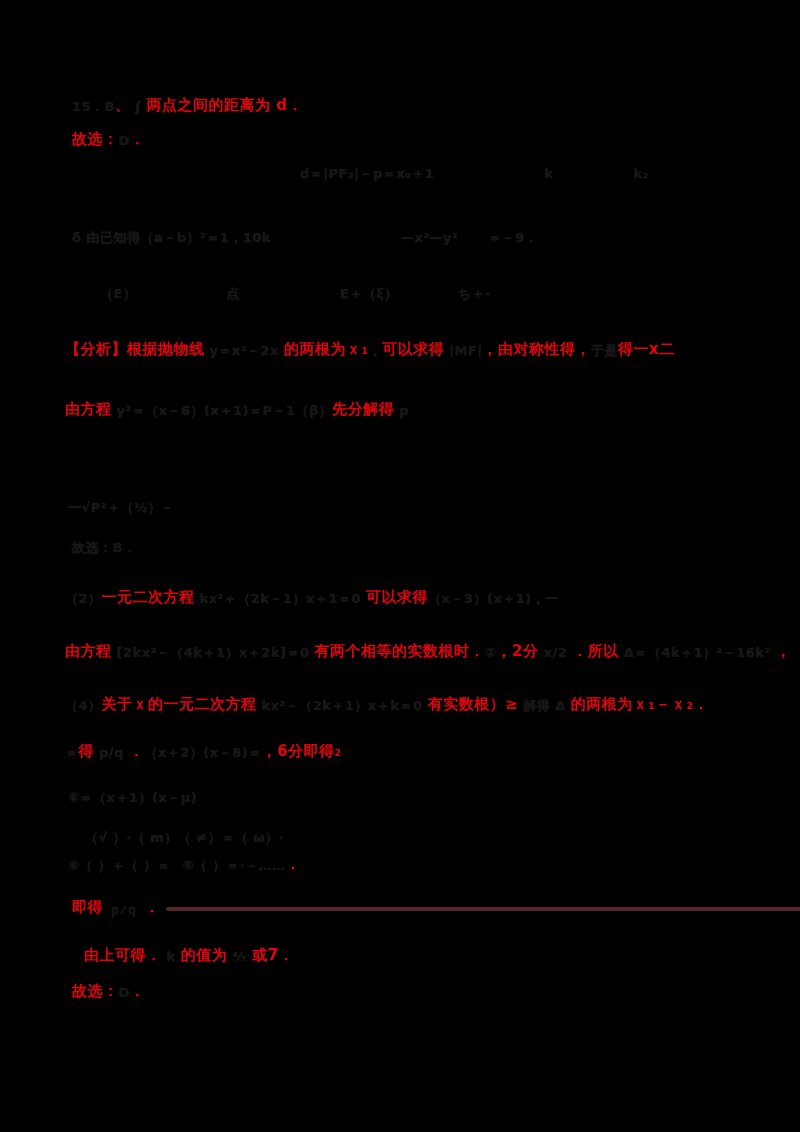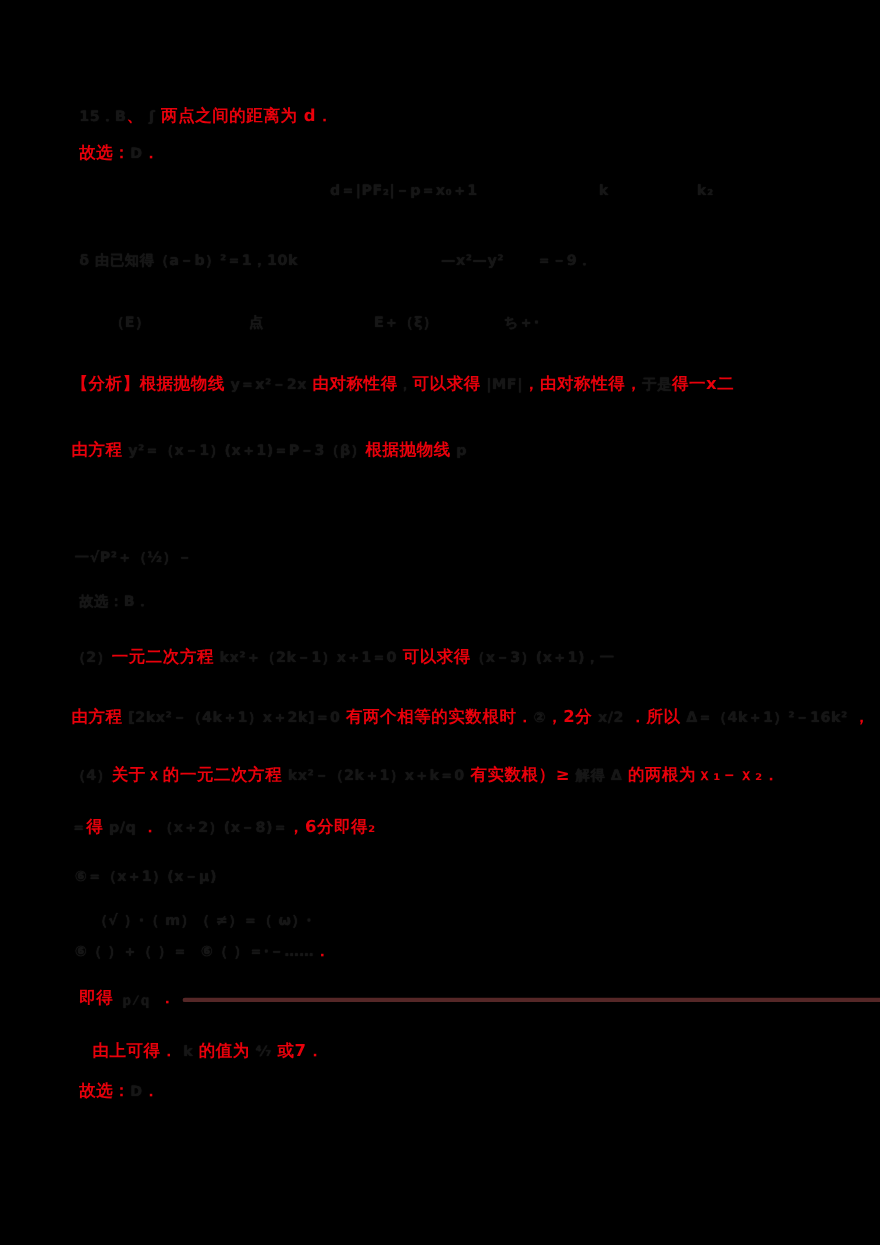--- a/index.html
+++ b/index.html
@@ -43,22 +43,22 @@
 </style>
 </head>
 <body>
 
 <div id="page" style="background: rgb(0, 0, 0);">
     <div class="line" style="top: 96px; left: 72px;"><span class="seg faint">15．B</span><span class="seg red">、</span><span class="seg faint"> ʃ </span><span class="seg red">两点之间的距离为 d．</span></div>
     <div class="line" style="top: 130px; left: 72px;"><span class="seg red">故选：</span><span class="seg faint">D</span><span class="seg red">．</span></div>
     <div class="line" style="top: 166px; left: 300px;"><span class="seg faint">d＝|PF₂|－p＝x₀＋1</span><span class="gap" style="width: 110px;"></span><span class="seg faint">k</span><span class="gap" style="width: 80px;"></span><span class="seg faint">k₂</span></div>
     <div class="line" style="top: 230px; left: 72px;"><span class="seg faint">δ 由已知得（a－b）²＝1，10k</span><span class="gap" style="width: 130px;"></span><span class="seg faint">—x²—y²</span><span class="gap" style="width: 30px;"></span><span class="seg faint">＝－9．</span></div>
     <div class="line" style="top: 286px; left: 100px;"><span class="seg faint">（E）</span><span class="gap" style="width: 90px;"></span><span class="seg faint">点</span><span class="gap" style="width: 100px;"></span><span class="seg faint">E＋（ξ）</span><span class="gap" style="width: 60px;"></span><span class="seg faint">ち＋·</span></div>
-    <div class="line" style="top: 340px; left: 65px; text-align: right;"><span class="seg red">【分析】根据抛物线</span><span class="seg faint"> y＝x²－2x </span><span class="seg red">由对称性得</span><span class="seg faint">，</span><span class="seg red">可以求得</span><span class="seg faint"> |MF|</span><span class="seg red">，由对称性得，</span><span class="seg faint">于是</span><span class="seg red">得一x二</span></div>
-    <div class="line" style="top: 400px; left: 65px;"><span class="seg red">由方程</span><span class="seg faint"> y²＝（x－1）(x＋1)＝P－3（β）</span><span class="seg red">根据抛物线</span><span class="seg faint"> p </span></div>
+    <div class="line" style="top: 340px; left: 65px; text-align: right;"><span class="seg red">【分析】根据抛物线</span><span class="seg faint"> y＝x²－2x </span><span class="seg red">的两根为ｘ₁</span><span class="seg faint">，</span><span class="seg red">可以求得</span><span class="seg faint"> |MF|</span><span class="seg red">，由对称性得，</span><span class="seg faint">于是</span><span class="seg red">得一x二</span></div>
+    <div class="line" style="top: 400px; left: 65px;"><span class="seg red">由方程</span><span class="seg faint"> y²＝（x－6）(x＋1)＝P－1（β）</span><span class="seg red">先分解得</span><span class="seg faint"> p </span></div>
     <div class="line" style="top: 500px; left: 68px;"><span class="seg faint">一√P²＋（½）－</span></div>
     <div class="line" style="top: 540px; left: 72px;"><span class="seg faint">故选：B．</span></div>
     <div class="line" style="top: 588px; left: 65px;"><span class="seg faint">（2）</span><span class="seg red">一元二次方程</span><span class="seg faint"> kx²＋（2k－1）x＋1＝0 </span><span class="seg red">可以求得</span><span class="seg faint">（x－3）(x＋1)，一</span></div>
     <div class="line" style="top: 642px; left: 65px;"><span class="seg red">由方程</span><span class="seg faint"> [2kx²－（4k＋1）x＋2k]＝0 </span><span class="seg red">有两个相等的实数根时．</span><span class="seg faint">②</span><span class="seg red">，2分</span><span class="seg faint"> x∕2 </span><span class="seg red">．所以</span><span class="seg faint"> Δ＝（4k＋1）²－16k² </span><span class="seg red">，</span></div>
     <div class="line" style="top: 695px; left: 65px;"><span class="seg faint">（4）</span><span class="seg red">关于ｘ的一元二次方程</span><span class="seg faint"> kx²－（2k＋1）x＋k＝0 </span><span class="seg red">有实数根）≥</span><span class="seg faint"> 解得 Δ </span><span class="seg red">的两根为ｘ₁－ｘ₂．</span></div>
     <div class="line" style="top: 742px; left: 65px;"><span class="seg faint">＝</span><span class="seg red">得</span><span class="seg faint"> p∕q </span><span class="seg red">．</span><span class="seg faint">（x＋2）(x－8)＝</span><span class="seg red">，6分即得₂</span></div>
     <div class="line" style="top: 790px; left: 68px;"><span class="seg faint">⑥＝（x＋1）(x－μ)</span></div>
     <div class="line" style="top: 830px; left: 85px;"><span class="seg faint">（√ ）·（ m）（ ≠）＝（ ω）·</span></div>
     <div class="line" style="top: 855px; left: 68px;"><span class="seg faint">⑥（ ）＋（ ）＝</span><span class="gap" style="width: 12px;"></span><span class="seg faint">⑥（ ）＝·－……</span><span class="seg red">．</span></div>
     <div class="line" style="top: 900px; left: 72px; font-family: Liberation Mono, monospace;"><span class="seg red">即得</span><span class="seg faint"> p∕q </span><span class="seg red">．</span><span class="rule" style="width: 640px;"></span></div>

